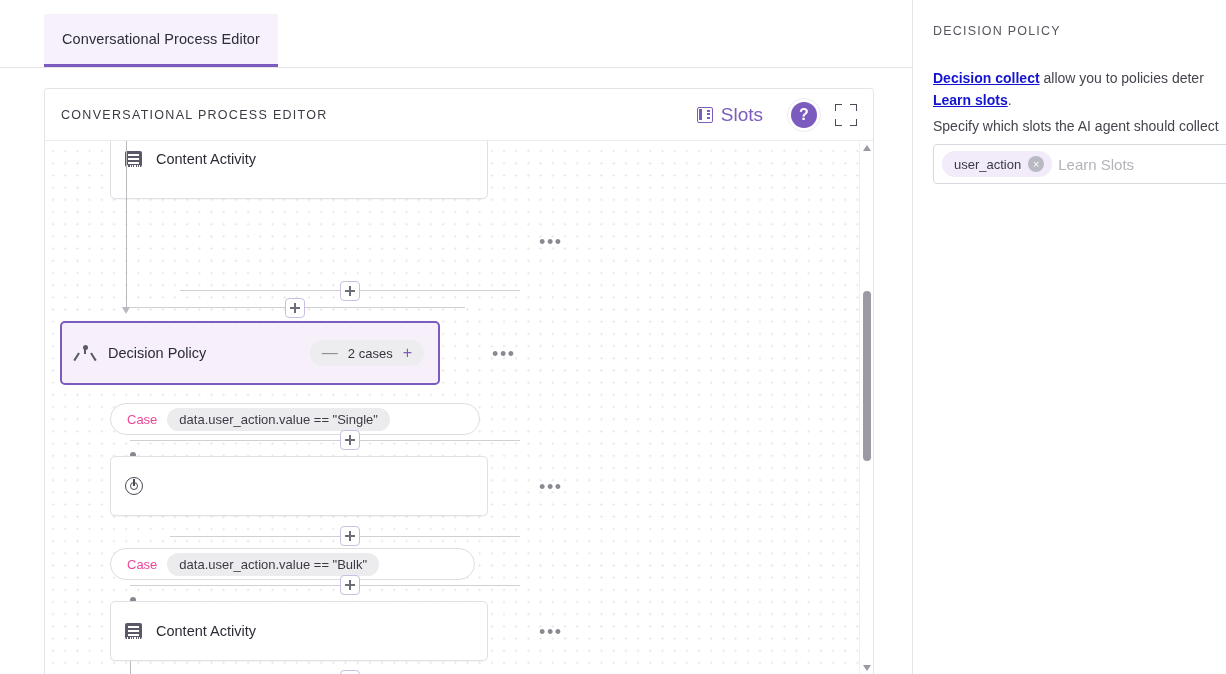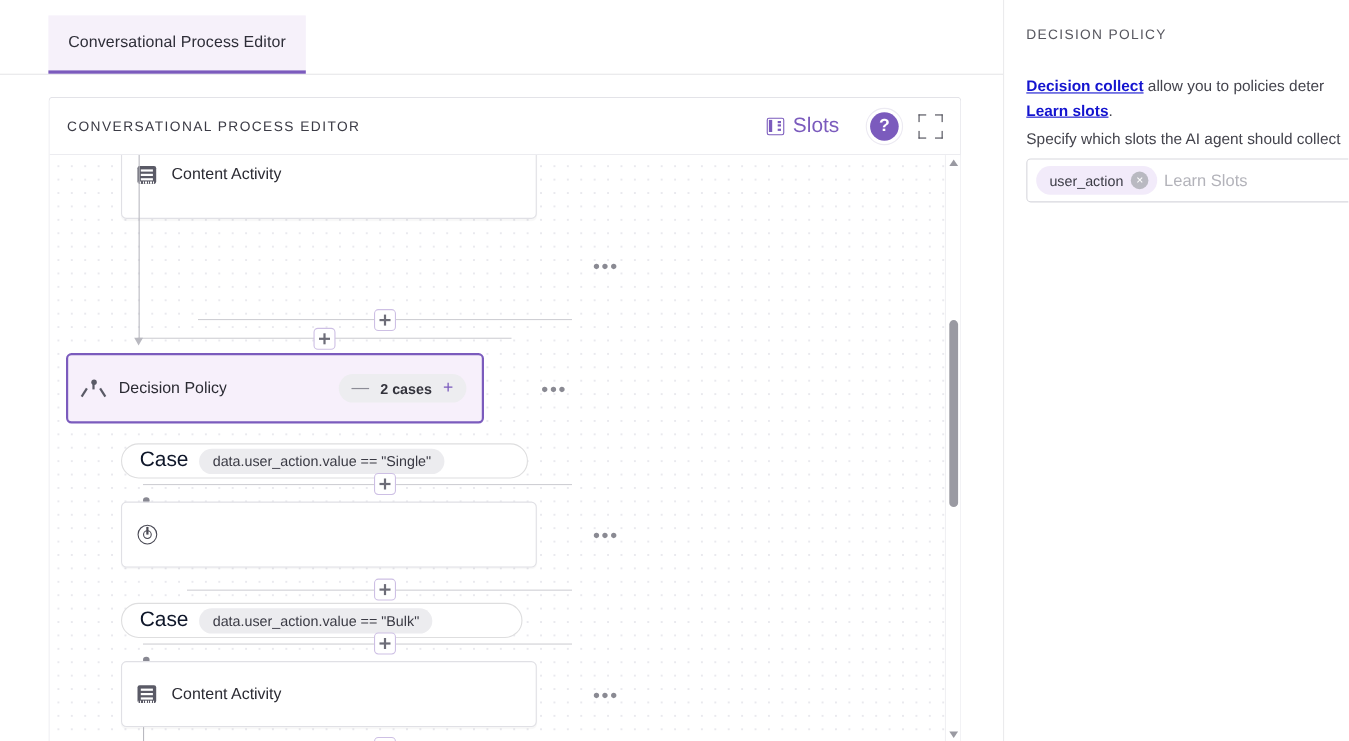--- a/index.html
+++ b/index.html
@@ -100,32 +100,32 @@
   .icon-target { width:18px; height:18px; position:relative; flex:none; }
   .icon-target .o { position:absolute; inset:0; border:1.7px solid #4a4a55; border-radius:50%; }
   .icon-target .i { position:absolute; left:5px; top:5px; width:8px; height:8px; border:1.7px solid #4a4a55; border-radius:50%; }
   .icon-target .n { position:absolute; left:8.1px; top:1.5px; width:1.8px; height:7px; background:#4a4a55; }
 
   
   .stepper {
     margin-left:auto; display:flex; align-items:center; gap:10px;
     background:#ededf0; border-radius:14px; padding:5px 12px; cursor:default;
   }
-  .stepper .ct { font-size:13px; color:#33333c; white-space:nowrap;font-weight:bold; }
+  .stepper .ct { font-size:13px; color:#33333c; white-space:nowrap; }
   .stepper .mn, .stepper .pl { color:#7b5bbd; font-size:16px; line-height:1; cursor:pointer; user-select:none; }
   .stepper .mn { color:#8c8c96; }
 
   .kebab { position:absolute; color:#8a8a93; font-size:18px; letter-spacing:1.6px; line-height:1; cursor:pointer; user-select:none; }
 
   
   .case-pill {
     position:absolute; height:32px; background:#fff; border:1px solid #dededf; border-radius:17px;
     display:flex; align-items:center; padding:0 8px 0 16px; gap:10px;
   }
-  .case-pill .ck { font-size:19px; color:#0f172a; }
+  .case-pill .ck { font-size:13px; color:#ec4899; }
   .case-pill .cv { background:#ececef; border-radius:13px; padding:4px 12px; font-size:13px; color:#3a3a44; white-space:nowrap; }
 
   
   .hline { position:absolute; height:1px; background:#cfcfd4; }
   .vline { position:absolute; width:1px; background:#b9b9c0; }
   .arrowhead { position:absolute; width:0;height:0; border-left:4.5px solid transparent; border-right:4.5px solid transparent; border-top:7px solid #b9b9c0; }
   .dotjoint { position:absolute; width:6px; height:6px; border-radius:50%; background:#888892; }
   .plusbtn {
     position:absolute; width:20px; height:20px; background:#fff; border:1px solid #cdbfe4; border-radius:4px;
     display:flex; align-items:center; justify-content:center; cursor:pointer;

